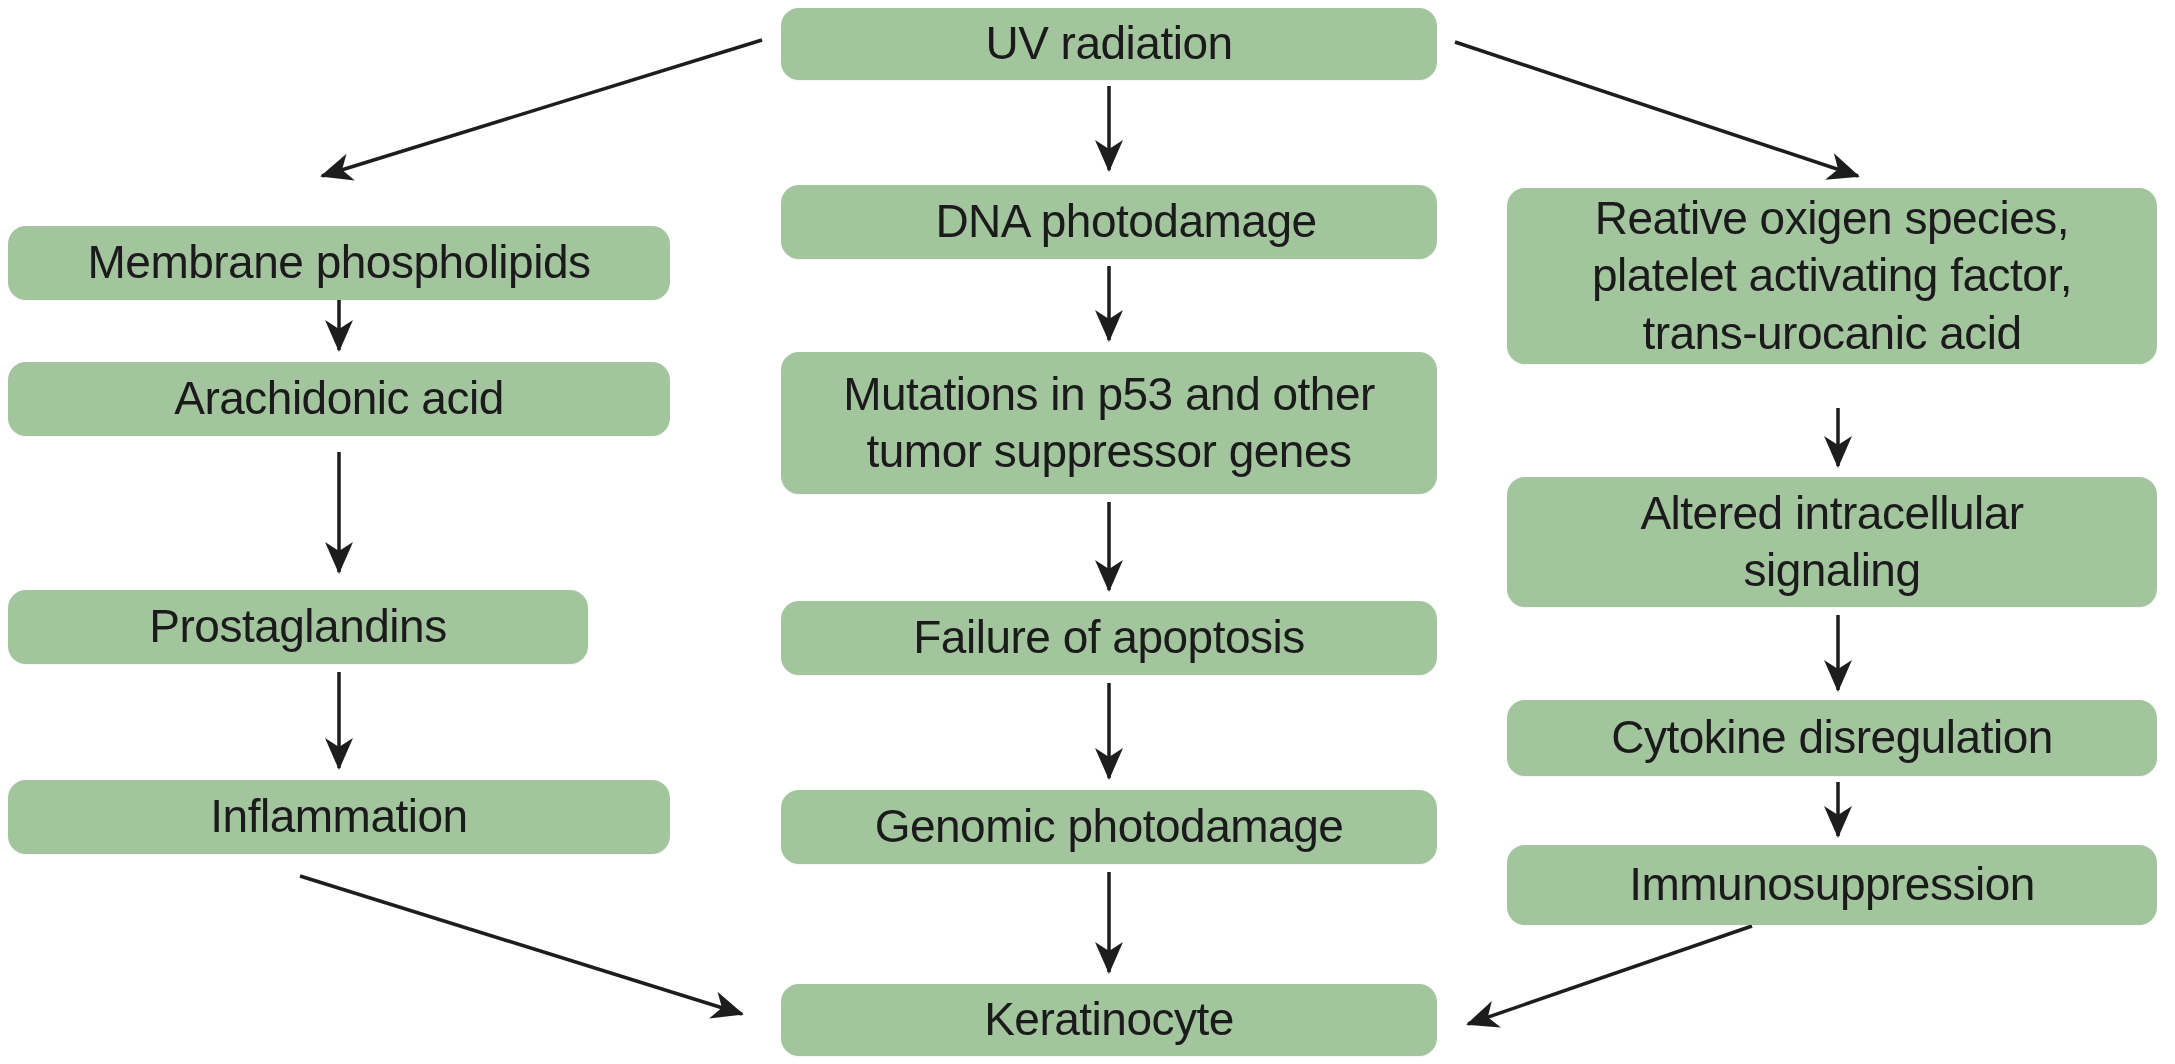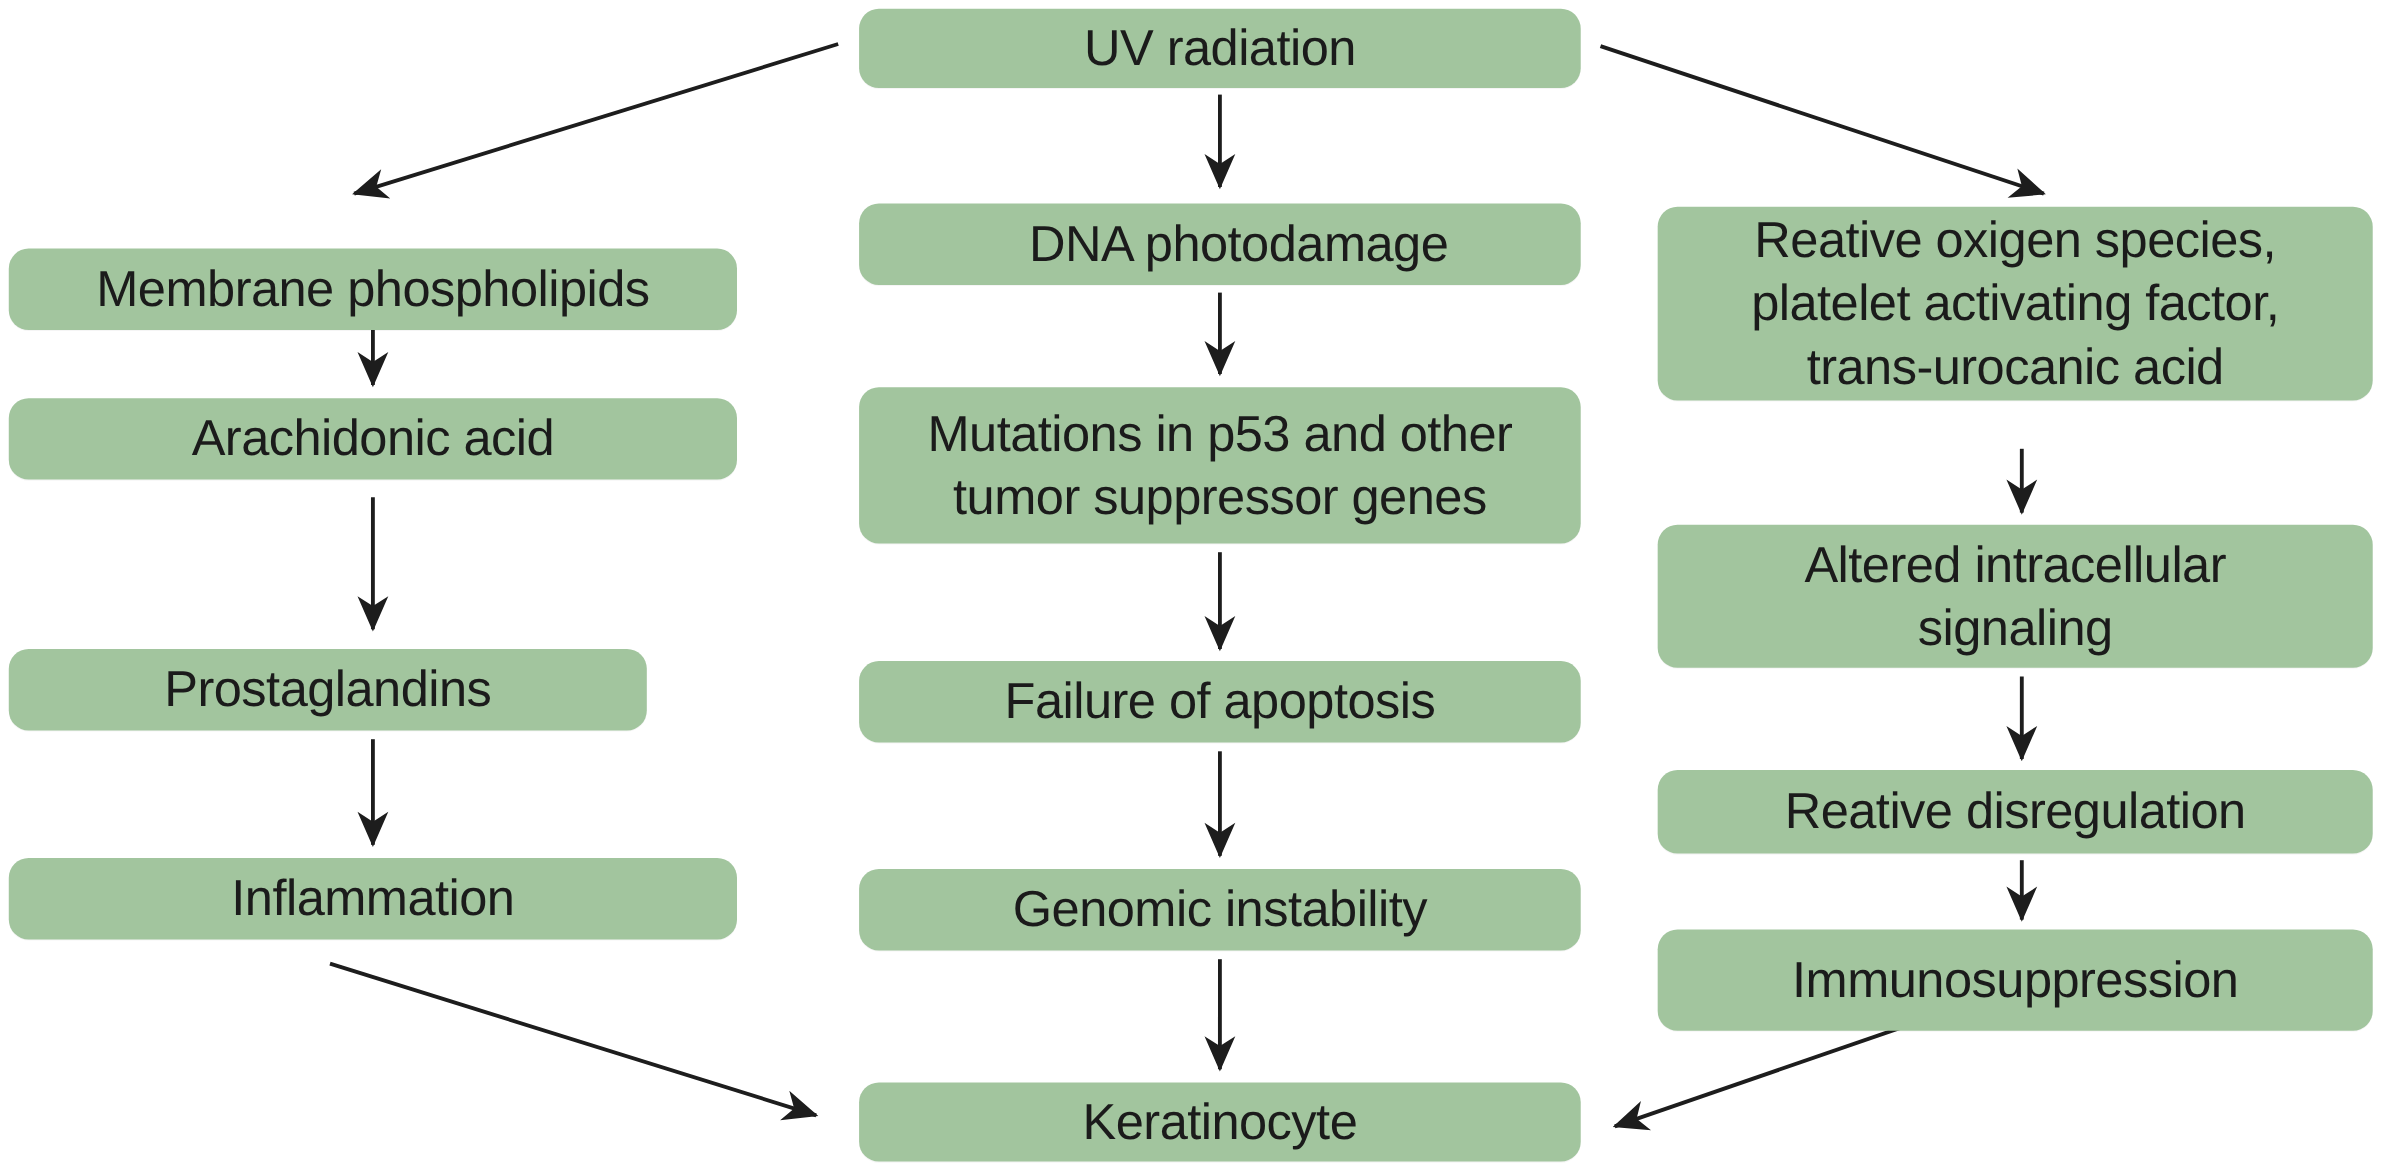--- a/index.html
+++ b/index.html
@@ -51,21 +51,21 @@
   .n-prosta      {left:8px;    top:590px; width:580px; height:74px;}
   .n-inflam      {left:8px;    top:780px; width:662px; height:74px;}
   .n-dna         {left:781px;  top:185px; width:656px; height:74px;padding-left:34px;}
   .n-mutations   {left:781px;  top:352px; width:656px; height:142px;}
   .n-failure     {left:781px;  top:601px; width:656px; height:74px;}
   .n-genomic     {left:781px;  top:790px; width:656px; height:74px;}
   .n-keratin     {left:781px;  top:984px; width:656px; height:72px;}
   .n-ros         {left:1507px; top:188px; width:650px; height:176px;}
   .n-altered     {left:1507px; top:477px; width:650px; height:130px;}
   .n-cytokine    {left:1507px; top:700px; width:650px; height:76px;}
-  .n-immuno      {left:1507px; top:845px; width:650px; height:92px;}
+  .n-immuno      {left:1507px; top:845px; width:650px; height:80px;}
 </style>
 </head>
 <body>
 
 <div class="canvas">
 
   <svg class="arrows" viewBox="0 0 2175 1064" xmlns="http://www.w3.org/2000/svg">
     <defs>
       <marker id="ah" markerUnits="userSpaceOnUse" markerWidth="34" markerHeight="30" viewBox="0 0 34 30" refX="31" refY="15" orient="auto">
         <path class="arrowhead-path" d="M1,1 L33,15 L1,29 L10,15 Z"></path>
@@ -98,28 +98,28 @@
 
   <div class="node n-inflam">Inflammation</div>
 
   <div class="node n-dna">DNA photodamage</div>
 
   <div class="node n-mutations">Mutations in p53 and other
 tumor suppressor genes</div>
 
   <div class="node n-failure">Failure of apoptosis</div>
 
-  <div class="node n-genomic">Genomic instability</div>
+  <div class="node n-genomic">Genomic photodamage</div>
 
   <div class="node n-keratin">Keratinocyte</div>
 
   <div class="node n-ros">Reative oxigen species,
 platelet activating factor,
 trans-urocanic acid</div>
 
   <div class="node n-altered">Altered intracellular
 signaling</div>
 
-  <div class="node n-cytokine">Reative disregulation</div>
+  <div class="node n-cytokine">Cytokine disregulation</div>
 
   <div class="node n-immuno">Immunosuppression</div>
 
 </div>
 
 </body></html>

